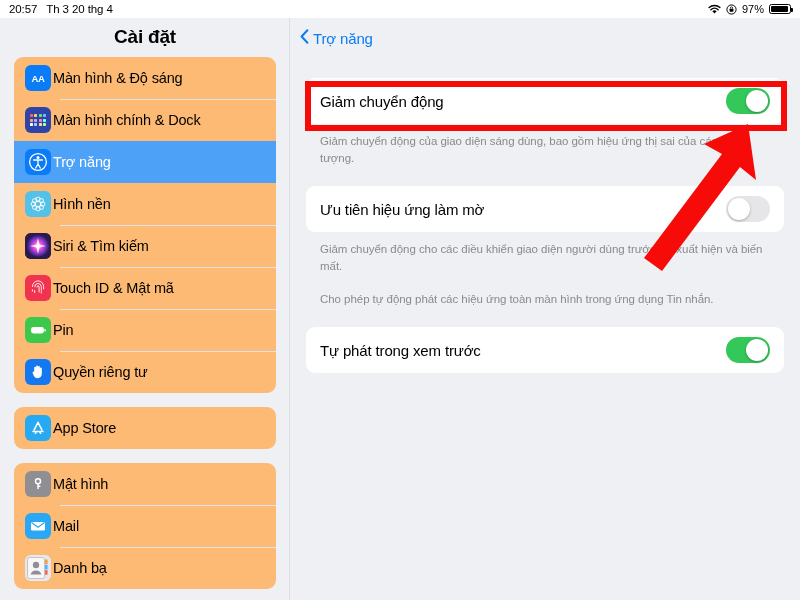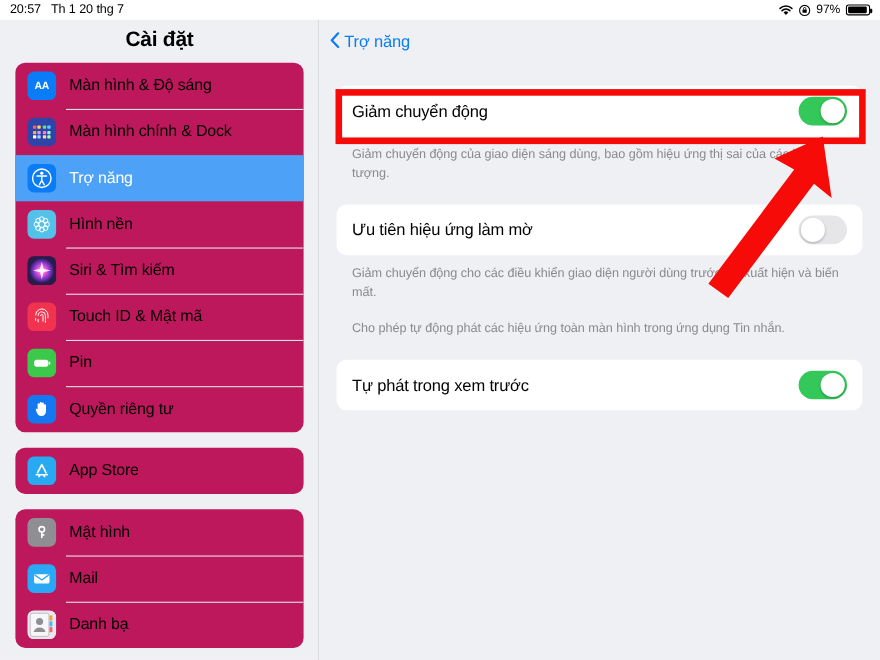--- a/index.html
+++ b/index.html
@@ -86,21 +86,21 @@
     display: flex;
     align-items: center;
     justify-content: center;
     font-size: 19px;
     font-weight: bold;
     color: #000;
     letter-spacing: -0.2px;
   }
   .side-group {
     margin: 0 14px 14px 14px;
-    background: #be185d;
+    background: #fdba74;
     border-radius: 9px;
     overflow: hidden;
   }
   .side-row {
     position: relative;
     height: 42px;
     display: flex;
     align-items: center;
     padding-left: 11px;
     box-sizing: border-box;
@@ -113,21 +113,21 @@
     left: 46px; right: 0; top: 0;
     height: 1px;
     background: #e3e3e6;
   }
   .side-row.selected::before,
   .side-row.selected + .side-row::before { background: transparent; }
   .side-label {
     font-size: 14.5px;
     color: #000;
     letter-spacing: -0.15px;
-    padding-left: 12px;
+    padding-left: 2px;
   }
   .app-icon {
     width: 26px; height: 26px;
     border-radius: 6px;
     flex: 0 0 26px;
     display: flex;
     align-items: center;
     justify-content: center;
     overflow: hidden;
     position: relative;
@@ -254,21 +254,21 @@
   }
 </style>
 </head>
 <body>
 
 <div id="screen">
 
   <div id="status-bar">
     <div id="status-left">
       <span>20:57</span>
-      <span>Th 1 20 thg 7</span>
+      <span>Th 3 20 thg 4</span>
     </div>
     <div id="status-right">
       <span class="sb-icon">
         <svg width="13" height="11" viewBox="0 0 13 11">
           <path d="M6.5 9.6 L4.4 7.3 a3.1 3.1 0 0 1 4.2 0 Z" fill="#000"></path>
           <path d="M2.9 5.7 a5.3 5.3 0 0 1 7.2 0" stroke="#000" stroke-width="1.4" fill="none" stroke-linecap="round"></path>
           <path d="M1.1 3.6 a8 8 0 0 1 10.8 0" stroke="#000" stroke-width="1.4" fill="none" stroke-linecap="round"></path>
         </svg>
       </span>
       <span class="sb-icon">

